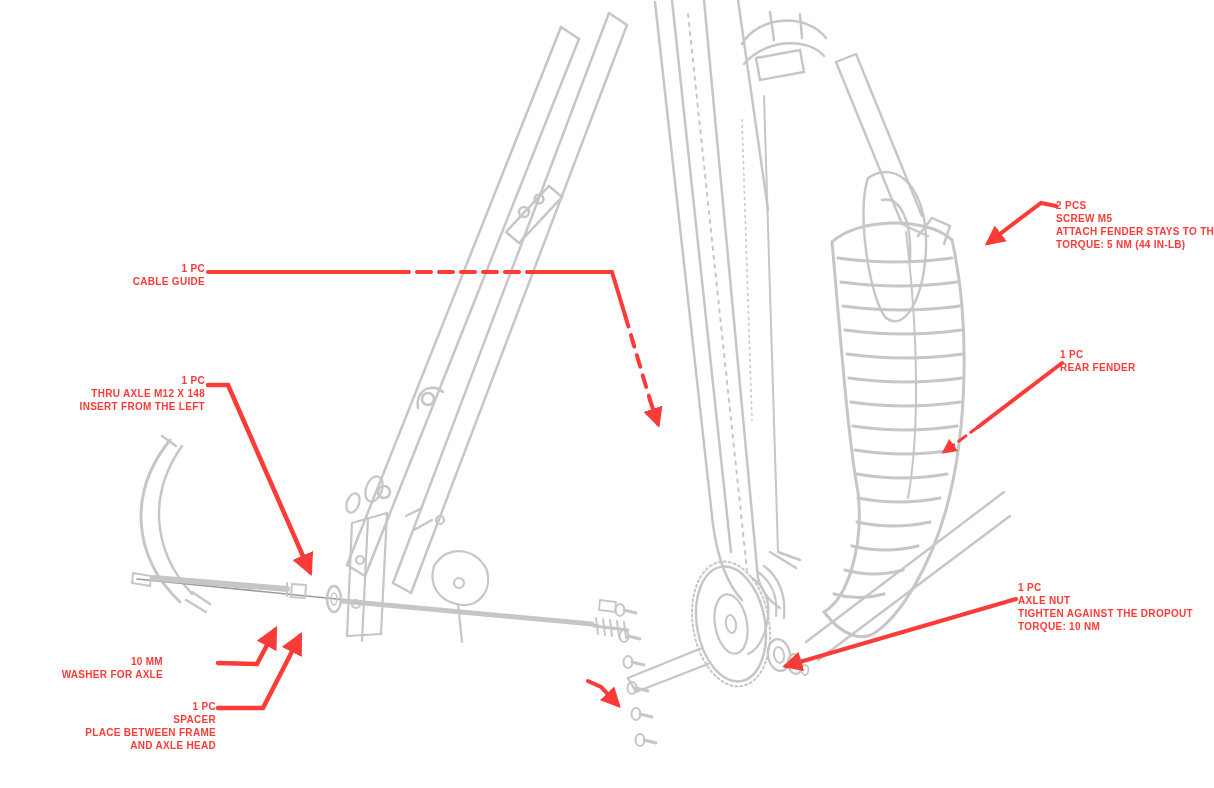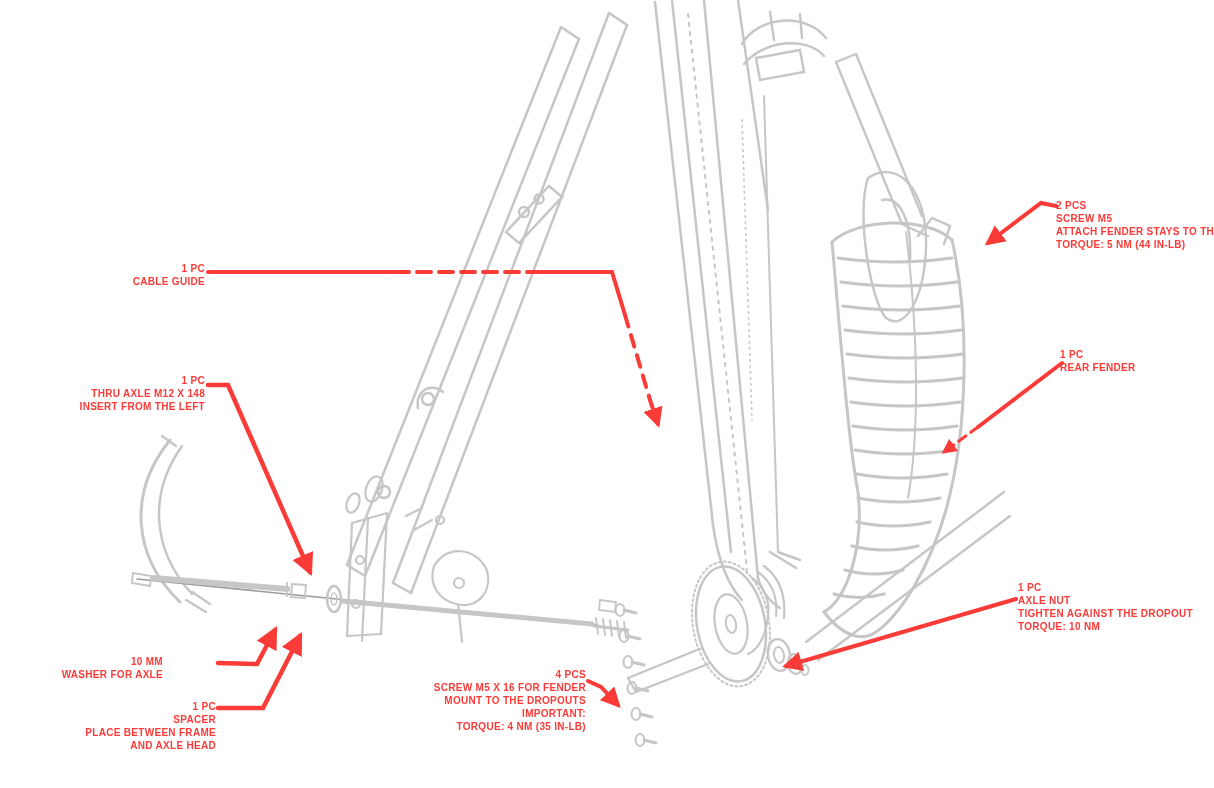--- a/index.html
+++ b/index.html
@@ -250,21 +250,14 @@
     <span>WASHER FOR AXLE</span>
   </div>
 
   <div class="callout right" style="right:998px;top:700px;">
     <span>1 PC</span>
     <span>SPACER</span>
     <span>PLACE BETWEEN FRAME</span>
     <span>AND AXLE HEAD</span>
   </div>
 
-  <div class="callout right" style="right:628px;top:668px;">
-    <span>4 PCS</span>
-    <span>SCREW M5 X 16 FOR FENDER</span>
-    <span>MOUNT TO THE DROPOUTS</span>
-    <span>IMPORTANT:</span>
-    <span>TORQUE: 4 NM (35 IN-LB)</span>
-  </div>
 
 </div>
 
 </body></html>

